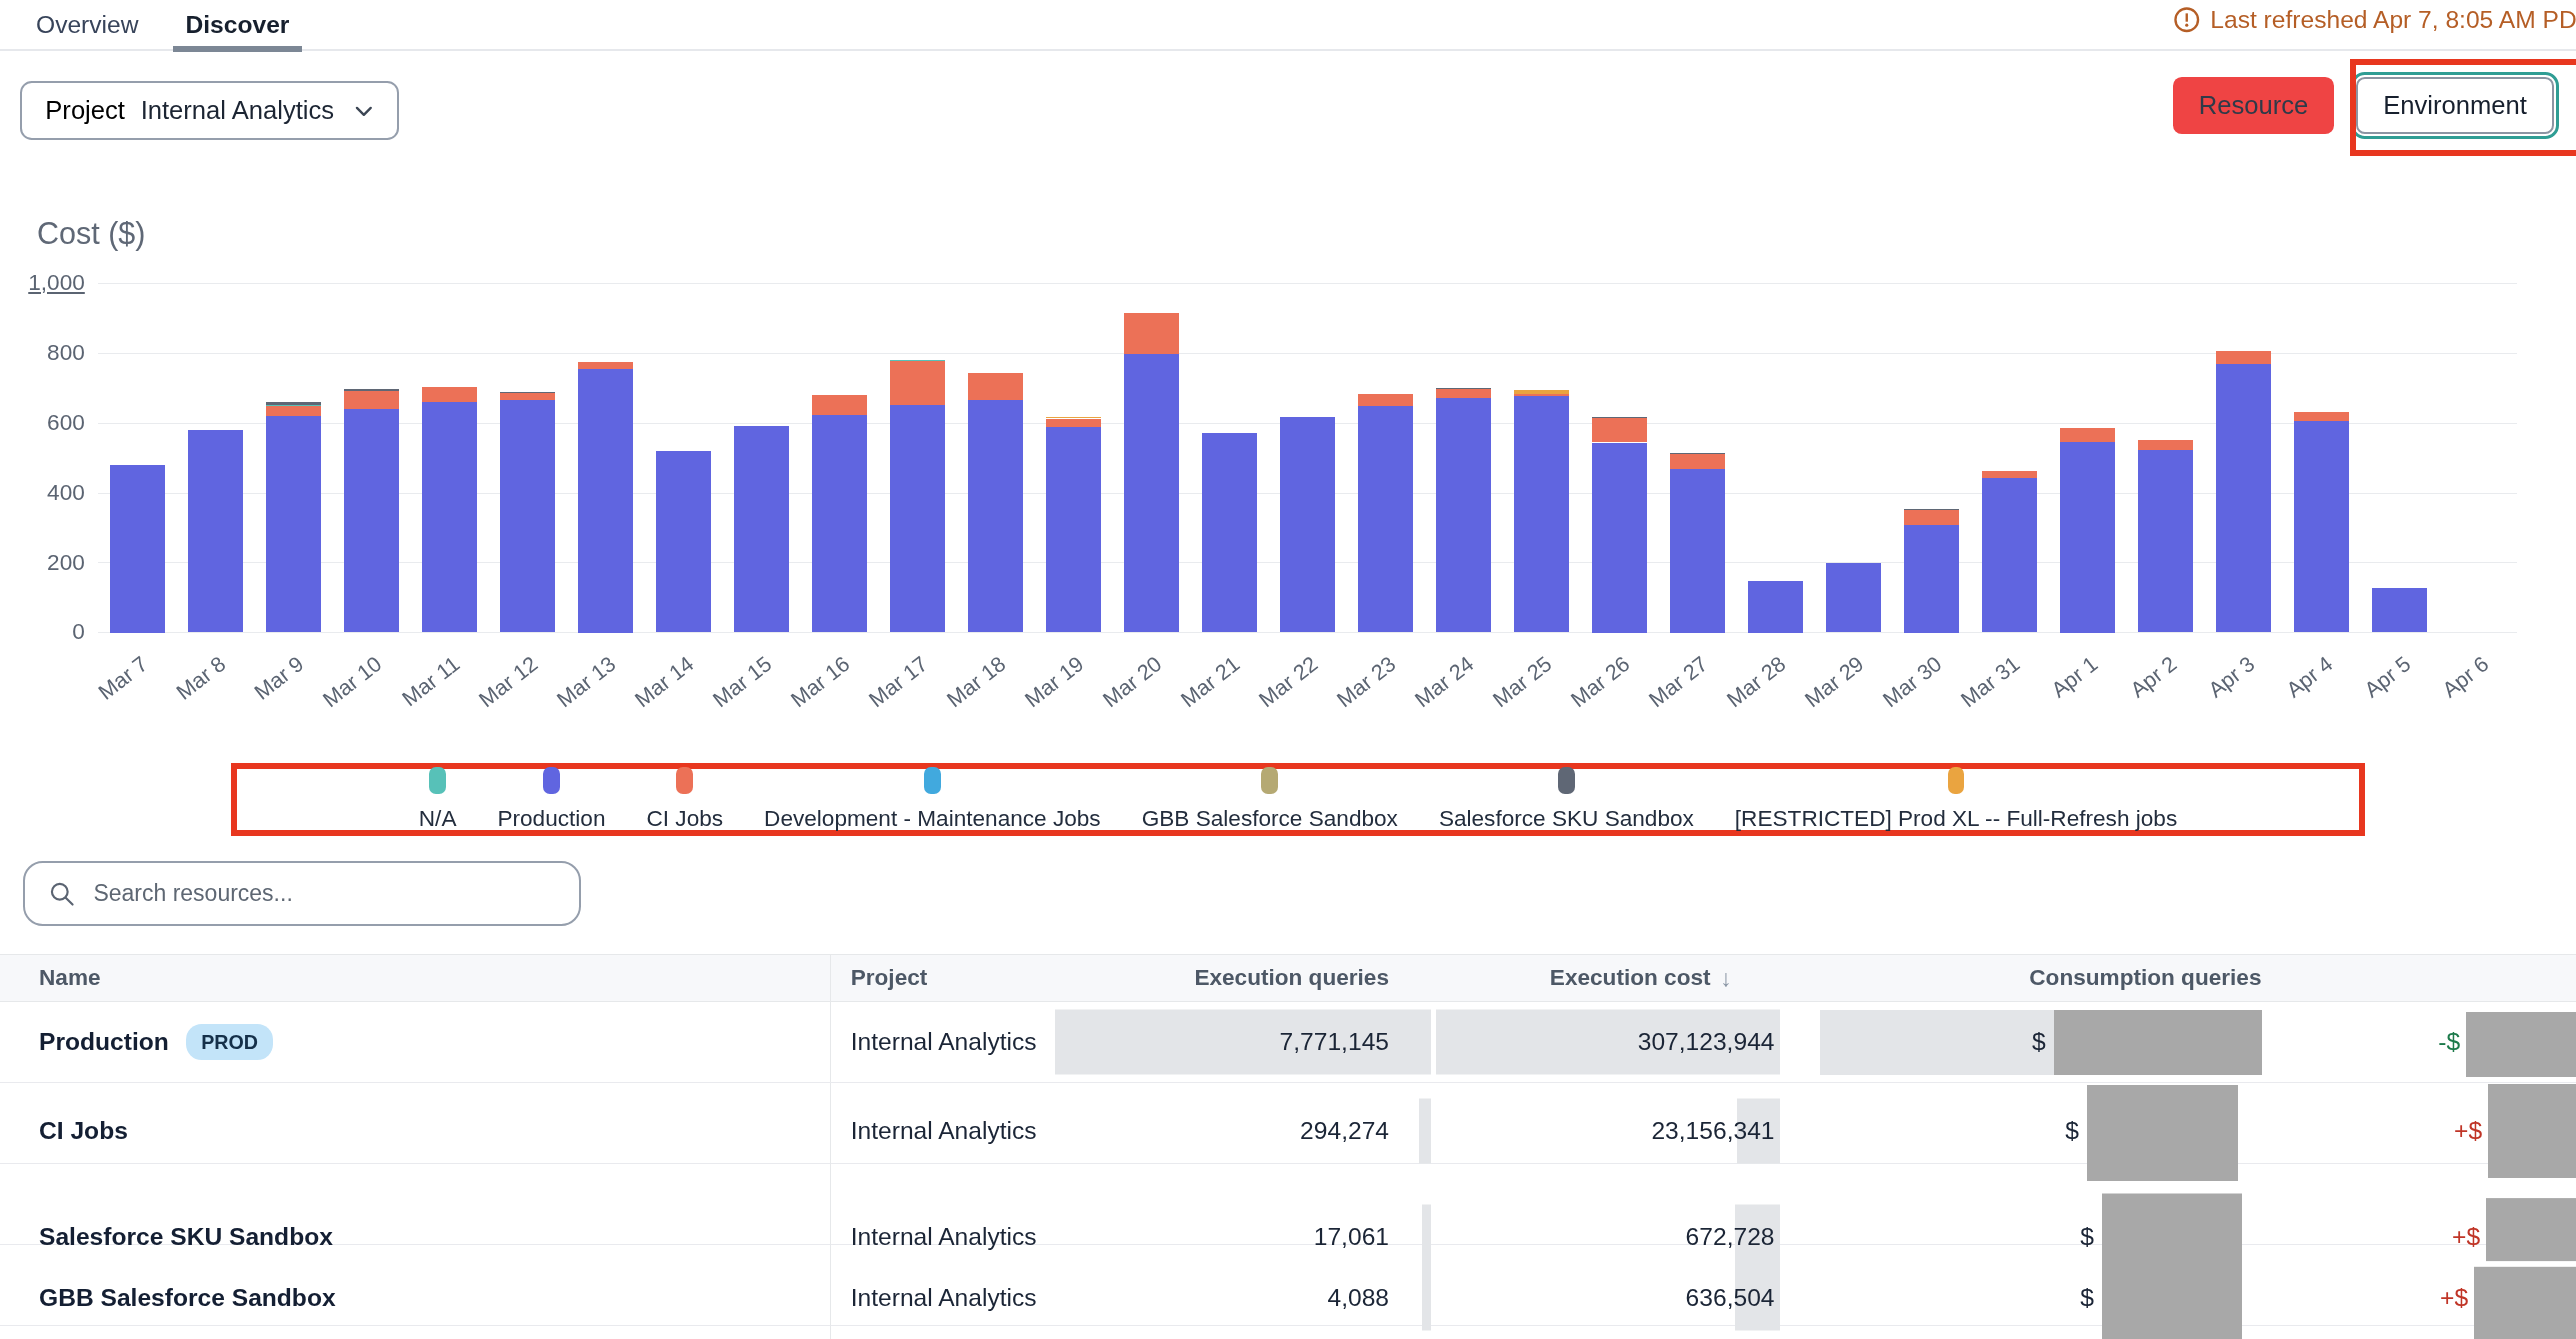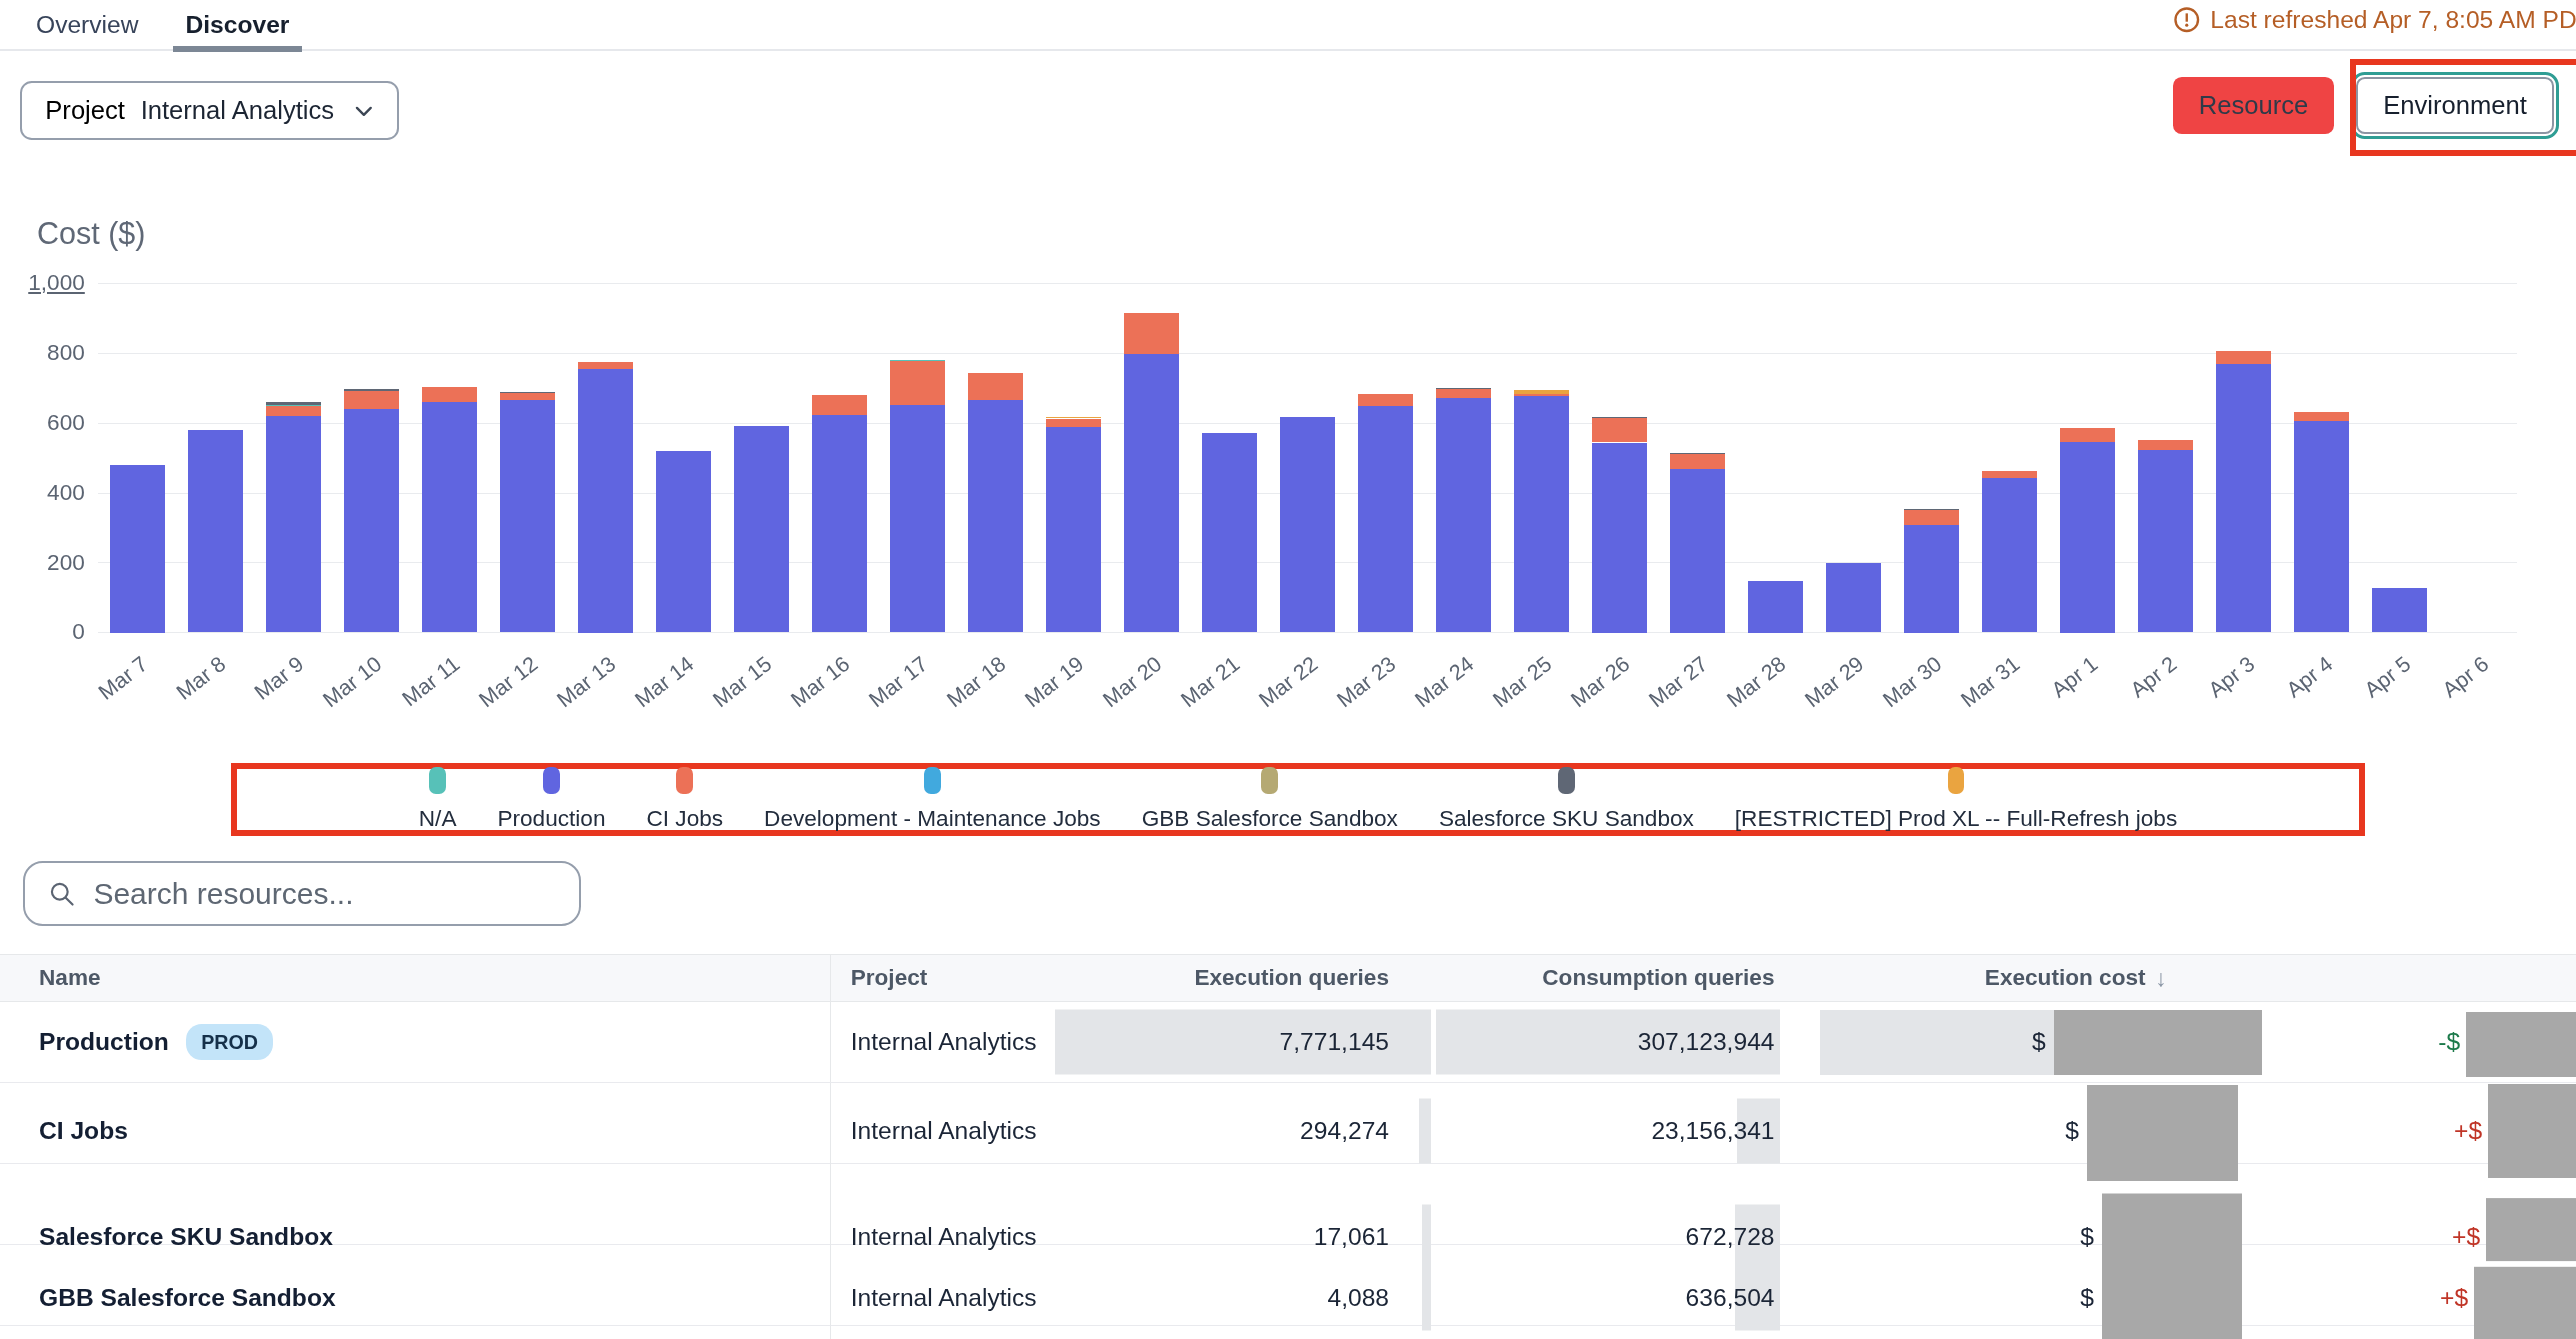--- a/index.html
+++ b/index.html
@@ -39,21 +39,21 @@
 
   
   .legend { width:100%; height:100%; display:flex; align-items:center; justify-content:center; gap:41px; }
   .legend-item { display:flex; align-items:center; gap:11.8px; cursor:pointer;flex-direction:column; }
   .legend-swatch { width:16.7px; height:27.5px; border-radius:6.9px; }
   .legend-label { font-size:22.6px; color:#232d3d; white-space:nowrap; }
 
   
   .search-box { position:absolute; left:22.6px; top:861px; width:558px; height:65px; border:2px solid #959eac;
     border-radius:19.7px; display:flex; align-items:center; gap:17.7px; padding:0 23.6px; background:#fff; }
-  .search-box input { border:none; outline:none; font-size:30px; color:#1b2536; flex:1;
+  .search-box input { border:none; outline:none; font-size:23px; color:#1b2536; flex:1;
     font-family:"Liberation Sans","DejaVu Sans",sans-serif; background:transparent; }
   .search-box input::placeholder { color:#5e6773; opacity:1; }
 
   
   .table { position:absolute; left:0; top:954px; width:2576px; }
   .trow { display:grid; grid-template-columns:831px 221px 369px 383px 487px 285px; align-items:stretch; }
   .thead { height:48px; background:#f7f8fa; border-top:1px solid #e6e8ea; border-bottom:1px solid #e6e8ea; }
   .thead .cell { font-size:22.6px; font-weight:600; color:#4d5866; }
   .tbody-row { height:81px; border-bottom:1px solid #e9eaee; background:transparent; }
   .cell { display:flex; align-items:center; position:relative; overflow:visible; }
@@ -261,27 +261,27 @@
       </svg>
   </span>
   <input type="text" placeholder="Search resources..." style="">
 </div>
 
 <div class="table" id="table">
   <div class="trow thead">
     <div class="cell c-name">Name</div>
     <div class="cell c-project">Project</div>
     <div class="cell c-exec">Execution queries</div>
-    <div class="cell c-cons">Consumption queries</div>
     <div class="cell c-cost-head">
       <span class="hl">
           <span>Execution cost</span>
           <span class="sort-arrow">↓</span>
         </span>
     </div>
+    <div class="cell c-cons">Consumption queries</div>
   </div>
   <div id="tbody">
       <div class="trow tbody-row">
         <div class="cell c-name">
           <div class="rname">Production</div>
           <div class="badge">PROD</div>
         </div>
         <div class="cell c-project">
           <div class="proj">Internal Analytics</div>
         </div>

